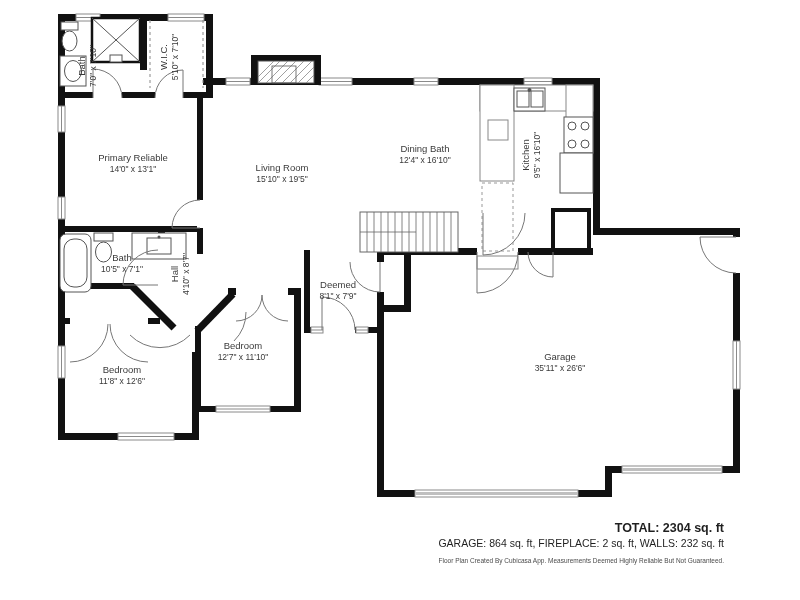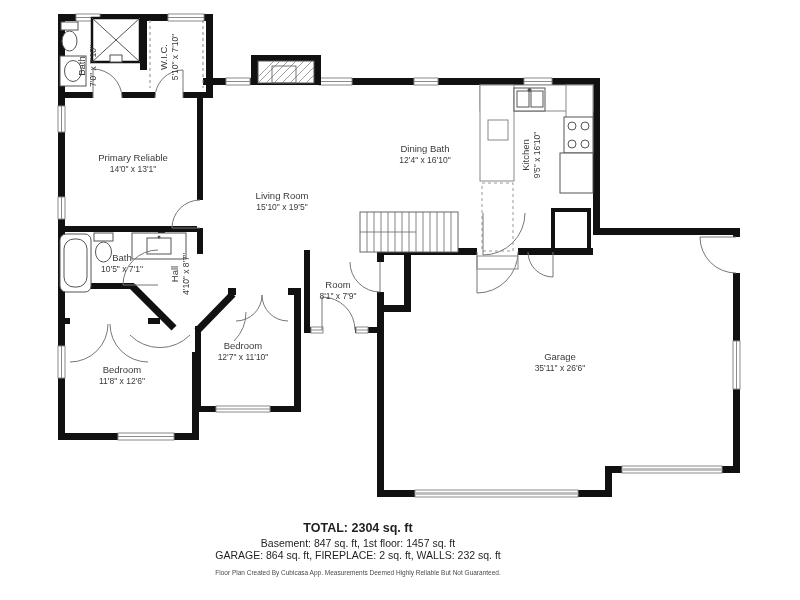--- a/index.html
+++ b/index.html
@@ -6,21 +6,21 @@
   .canvas{position:relative;width:800px;height:600px;background:#ffffff;overflow:hidden;
           font-family:"Liberation Sans",sans-serif;}
   svg{position:absolute;left:0;top:0;}
   .wall{fill:#111111;}
   .fix{stroke:#555555;stroke-width:1;fill:#ffffff;}
   .room-label{position:absolute;text-align:center;color:#3a3a3a;line-height:1.3;white-space:nowrap;
               transform:translate(-50%,-50%);}
   .room-label.rot{transform:translate(-50%,-50%) rotate(-90deg);}
   .room-label .nm{display:block;font-size:9.5px;}
   .room-label .dm{display:block;font-size:8.5px;}
-  .summary{position:absolute;top:521px;left:0;width:716px;text-align:center;color:#1f1f1f;}
+  .summary{position:absolute;top:521px;left:8px;width:716px;text-align:right;color:#1f1f1f;}
   .summary .total{font-size:12.5px;font-weight:bold;line-height:1.25;}
   .summary .ln{font-size:10.5px;line-height:1.18;}
   .summary .disclaimer{font-size:6.5px;color:#4a4a4a;margin-top:8px;}
 </style>
 </head>
 <body>
 
 <div class="canvas">
 
 <svg width="800" height="515" viewBox="0 0 800 515">
@@ -277,21 +277,21 @@
       <span class="dm">7'0" x 7'10"</span>
 </div>
 <div class="room-label rot" style="left:170px;top:57px;">
   <span class="nm">W.I.C.</span>
       <span class="dm">5'10" x 7'10"</span>
 </div>
 <div class="room-label" style="left:133px;top:164px;">
   <span class="nm">Primary Reliable</span>
       <span class="dm">14'0" x 13'1"</span>
 </div>
-<div class="room-label" style="left:282px;top:174px;margin-top:28px;">
+<div class="room-label" style="left:282px;top:174px;">
   <span class="nm">Living Room</span>
       <span class="dm">15'10" x 19'5"</span>
 </div>
 <div class="room-label" style="left:425px;top:155px;">
   <span class="nm">Dining Bath</span>
       <span class="dm">12'4" x 16'10"</span>
 </div>
 <div class="room-label rot" style="left:532px;top:155px;">
   <span class="nm">Kitchen</span>
       <span class="dm">9'5" x 16'10"</span>
@@ -306,28 +306,27 @@
 </div>
 <div class="room-label" style="left:122px;top:376px;">
   <span class="nm">Bedroom</span>
       <span class="dm">11'8" x 12'6"</span>
 </div>
 <div class="room-label" style="left:243px;top:352px;">
   <span class="nm">Bedroom</span>
       <span class="dm">12'7" x 11'10"</span>
 </div>
 <div class="room-label" style="left:338px;top:291px;">
-  <span class="nm">Room</span>
+  <span class="nm">Deemed</span>
       <span class="dm">8'1" x 7'9"</span>
 </div>
 <div class="room-label" style="left:560px;top:363px;">
   <span class="nm">Garage</span>
       <span class="dm">35'11" x 26'6"</span>
 </div>
 
 <div class="summary">
   <div class="total">TOTAL: 2304 sq. ft</div>
-  <div class="ln">Basement: 847 sq. ft, 1st floor: 1457 sq. ft</div>
   <div class="ln">GARAGE: 864 sq. ft, FIREPLACE: 2 sq. ft, WALLS: 232 sq. ft</div>
   <div class="disclaimer">Floor Plan Created By Cubicasa App. Measurements Deemed Highly Reliable But Not Guaranteed.</div>
 </div>
 
 </div>
 
 </body></html>

